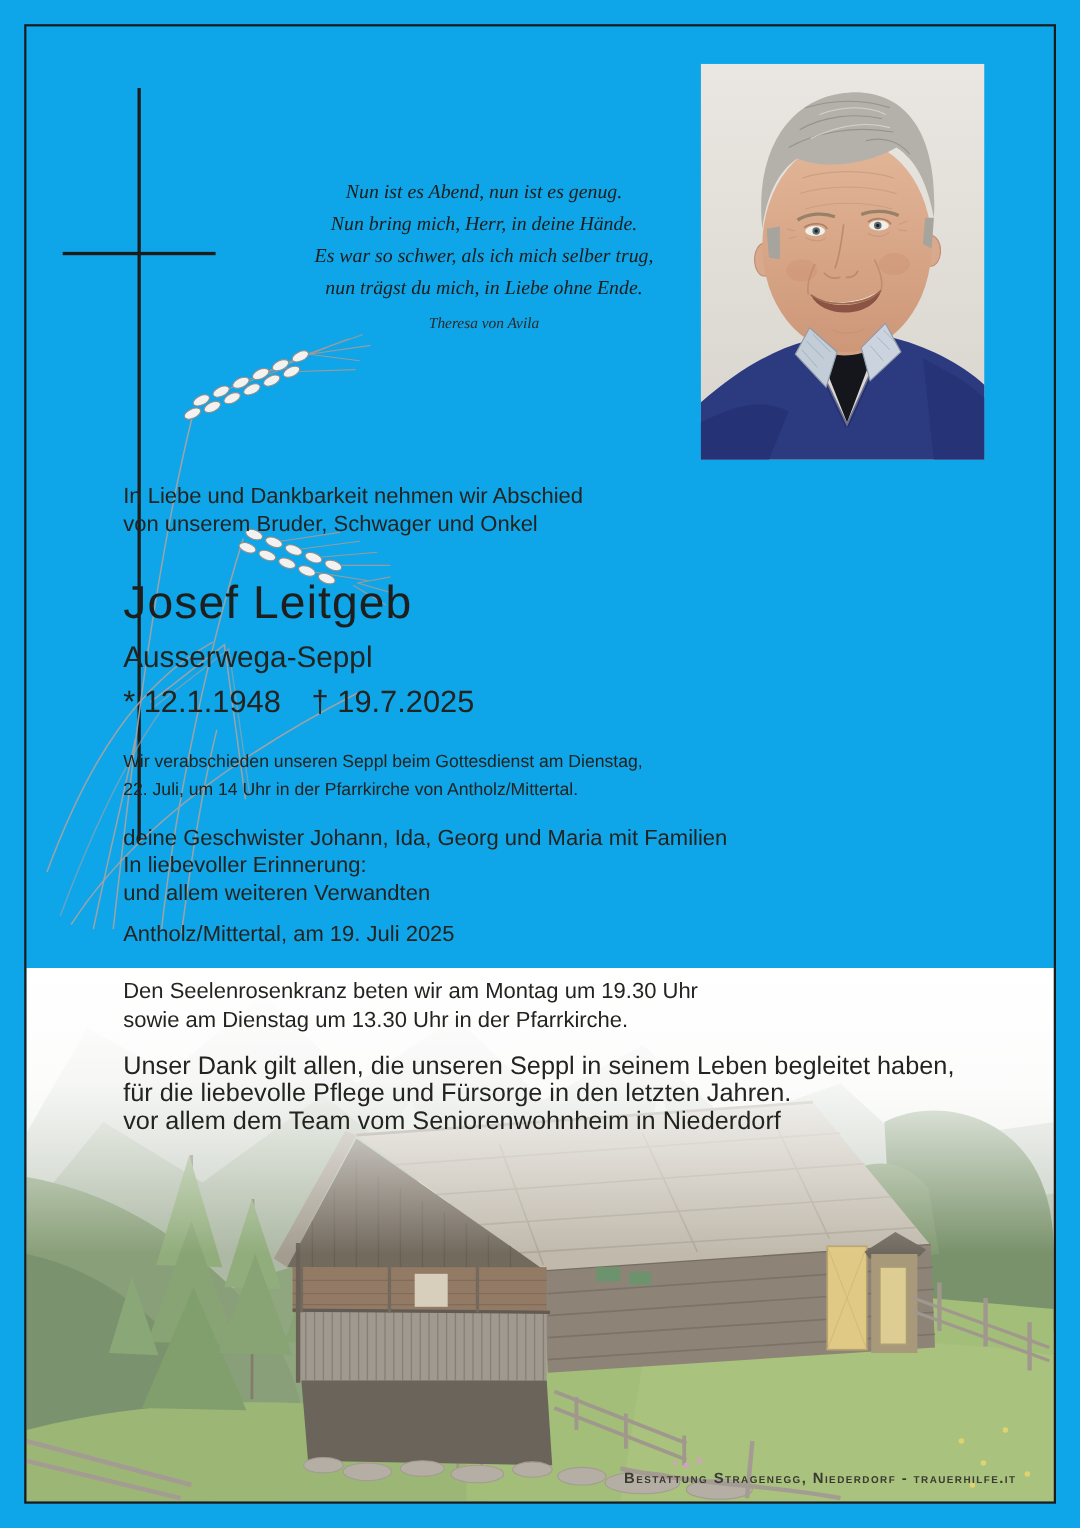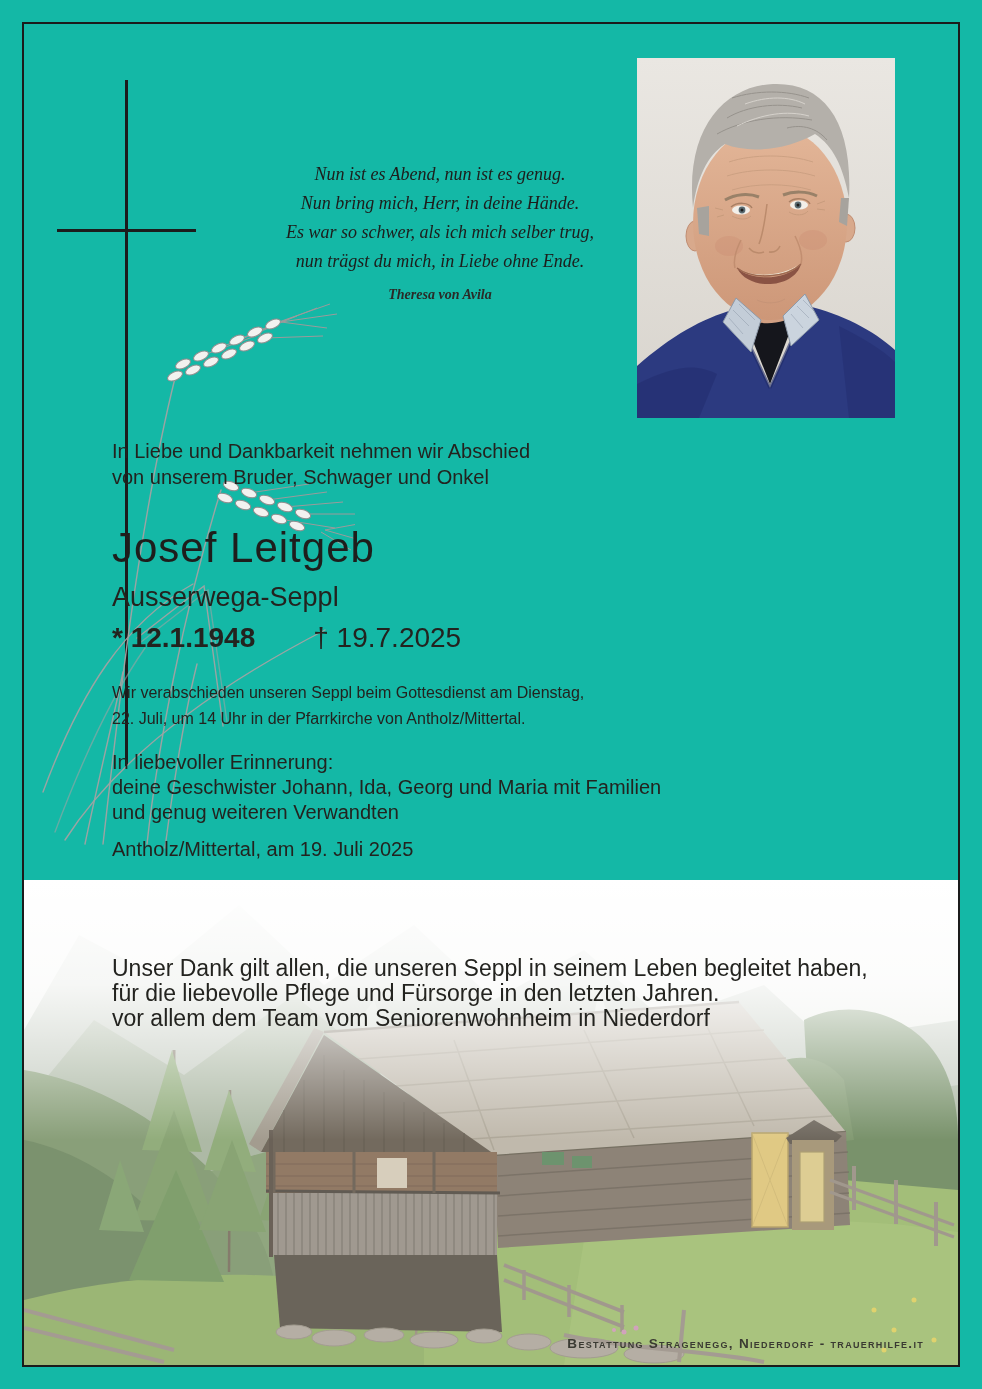--- a/index.html
+++ b/index.html
@@ -1,43 +1,43 @@
 <!DOCTYPE html>
 <html><head>
 <meta charset="utf-8">
 <style>
   html,body{margin:0;padding:0;background:#ffffff;}
   .page{
-    position:relative;width:982px;height:1389px;background:#14b8a6;
+    position:relative;width:982px;height:1389px;background:#0ea5e9;
     font-family:"Liberation Sans",sans-serif;color:#23231f;overflow:hidden;
   }
   .frame{
     position:absolute;left:22px;top:22px;width:934px;height:1341px;
     border:2px solid #1b1b1b;pointer-events:none;z-index:5;
   }
   
   .cross{position:absolute;left:0;top:0;z-index:1;}
   .cross .v{position:absolute;left:125px;top:80px;width:3px;height:686px;background:#1c1c1c;}
   .cross .h{position:absolute;left:57px;top:229px;width:139px;height:3px;background:#1c1c1c;}
   
   .wheat{position:absolute;left:25px;top:292px;width:330px;height:565px;z-index:2;}
   
   .portrait{position:absolute;left:637px;top:58px;width:258px;height:360px;z-index:2;}
   
   .poem{position:absolute;left:140px;top:160px;width:600px;text-align:center;z-index:3;
         font-family:"Liberation Serif",serif;font-style:italic;font-size:18px;line-height:29px;color:#1d1d1b;}
   .poem-attr{position:absolute;left:140px;top:287px;width:600px;text-align:center;z-index:3;
-        font-family:"Liberation Serif",serif;font-style:italic;font-size:14px;color:#2a2a27;font-weight:bold;}
+        font-family:"Liberation Serif",serif;font-style:italic;font-size:14px;color:#2a2a27;}
   
   .col{position:absolute;left:112px;width:846px;z-index:3;}
   .intro{top:438px;font-size:20px;line-height:26px;}
   .name{top:524px;font-size:42px;letter-spacing:1px;color:#1e1e1c;}
   .nickname{top:582px;font-size:27px;}
   .dates{top:622px;font-size:28px;}
-  .dates .birth{margin-right:58px;font-weight:bold;}
+  .dates .birth{margin-right:28px;}
   .service{top:680px;font-size:16px;line-height:26px;}
   .remembrance{top:750px;font-size:20px;line-height:25px;}
   .placedate{top:838px;font-size:20px;}
   .rosary{top:888px;font-size:20px;line-height:27px;}
   .thanks{top:956px;font-size:23px;line-height:25px;}
   
   .landscape{position:absolute;left:24px;top:880px;width:934px;height:485px;z-index:1;}
   
   .footer{
     position:absolute;right:58px;top:1336px;z-index:4;text-align:right;
@@ -228,27 +228,31 @@
   <div class="col dates">
     <span class="birth">* 12.1.1948</span><span>† 19.7.2025</span>
   </div>
 
   <div class="col service">
     <div>Wir verabschieden unseren Seppl beim Gottesdienst am Dienstag,</div>
     <div>22. Juli, um 14 Uhr in der Pfarrkirche von Antholz/Mittertal.</div>
   </div>
 
   <div class="col remembrance">
+    <div>deine Geschwister Johann, Ida, Georg und Maria mit Familien</div>
     <div>In liebevoller Erinnerung:</div>
-    <div>deine Geschwister Johann, Ida, Georg und Maria mit Familien</div>
-    <div>und genug weiteren Verwandten</div>
+    <div>und allem weiteren Verwandten</div>
   </div>
 
   <div class="col placedate">Antholz/Mittertal, am 19. Juli 2025</div>
 
+  <div class="col rosary">
+    <div>Den Seelenrosenkranz beten wir am Montag um 19.30 Uhr</div>
+    <div>sowie am Dienstag um 13.30 Uhr in der Pfarrkirche.</div>
+  </div>
 
   <div class="col thanks">
     <div>Unser Dank gilt allen, die unseren Seppl in seinem Leben begleitet haben,</div>
     <div>für die liebevolle Pflege und Fürsorge in den letzten Jahren.</div>
     <div>vor allem dem Team vom Seniorenwohnheim in Niederdorf</div>
   </div>
 
   <svg class="landscape" viewBox="0 0 934 485" preserveAspectRatio="none">
     <defs>
       <linearGradient id="fade" x1="0" y1="0" x2="0" y2="260" gradientUnits="userSpaceOnUse">

